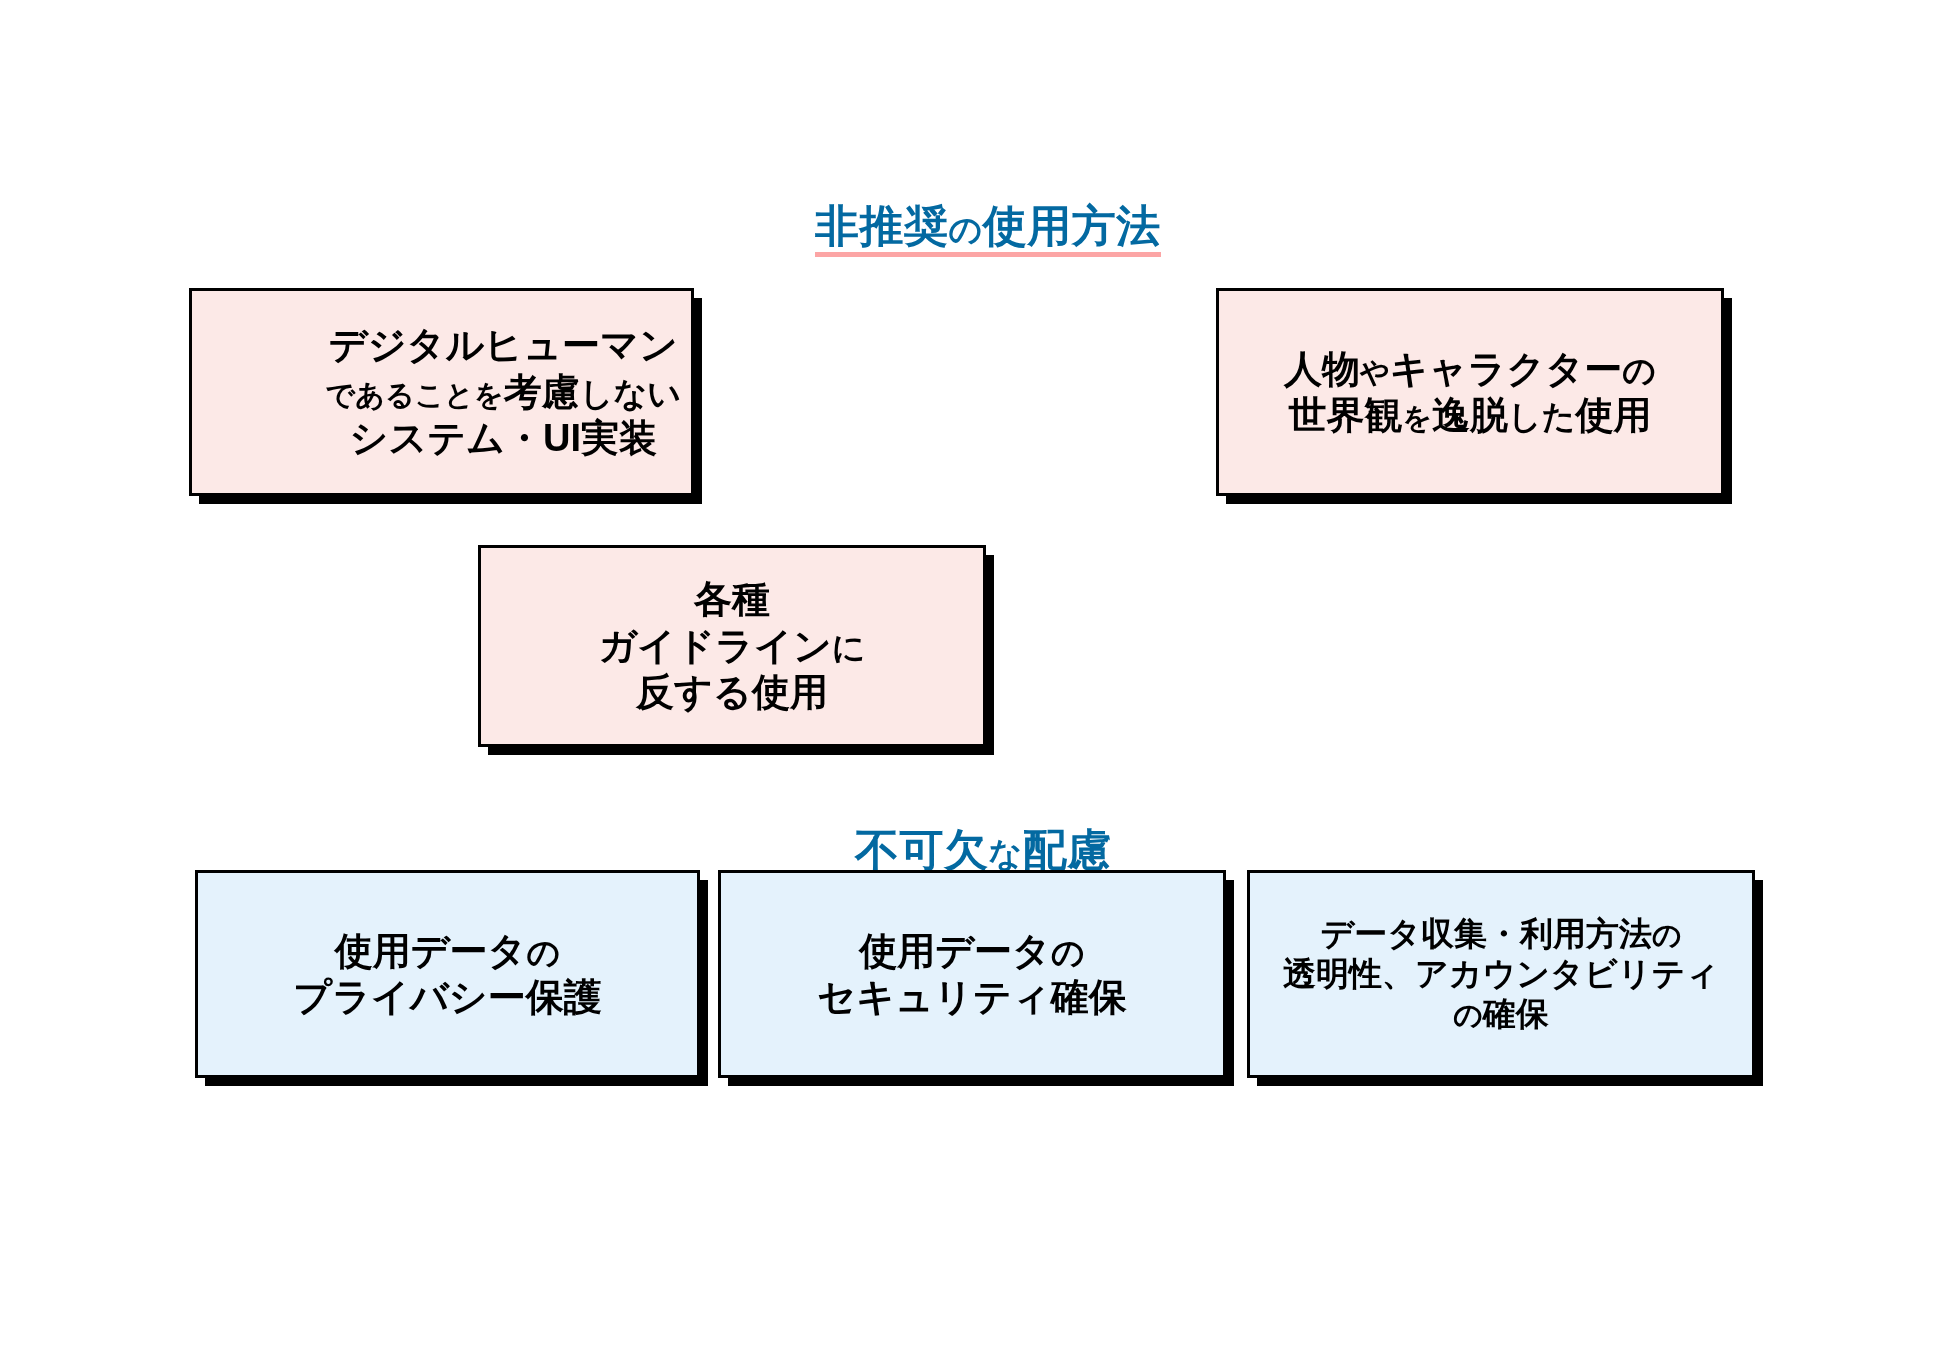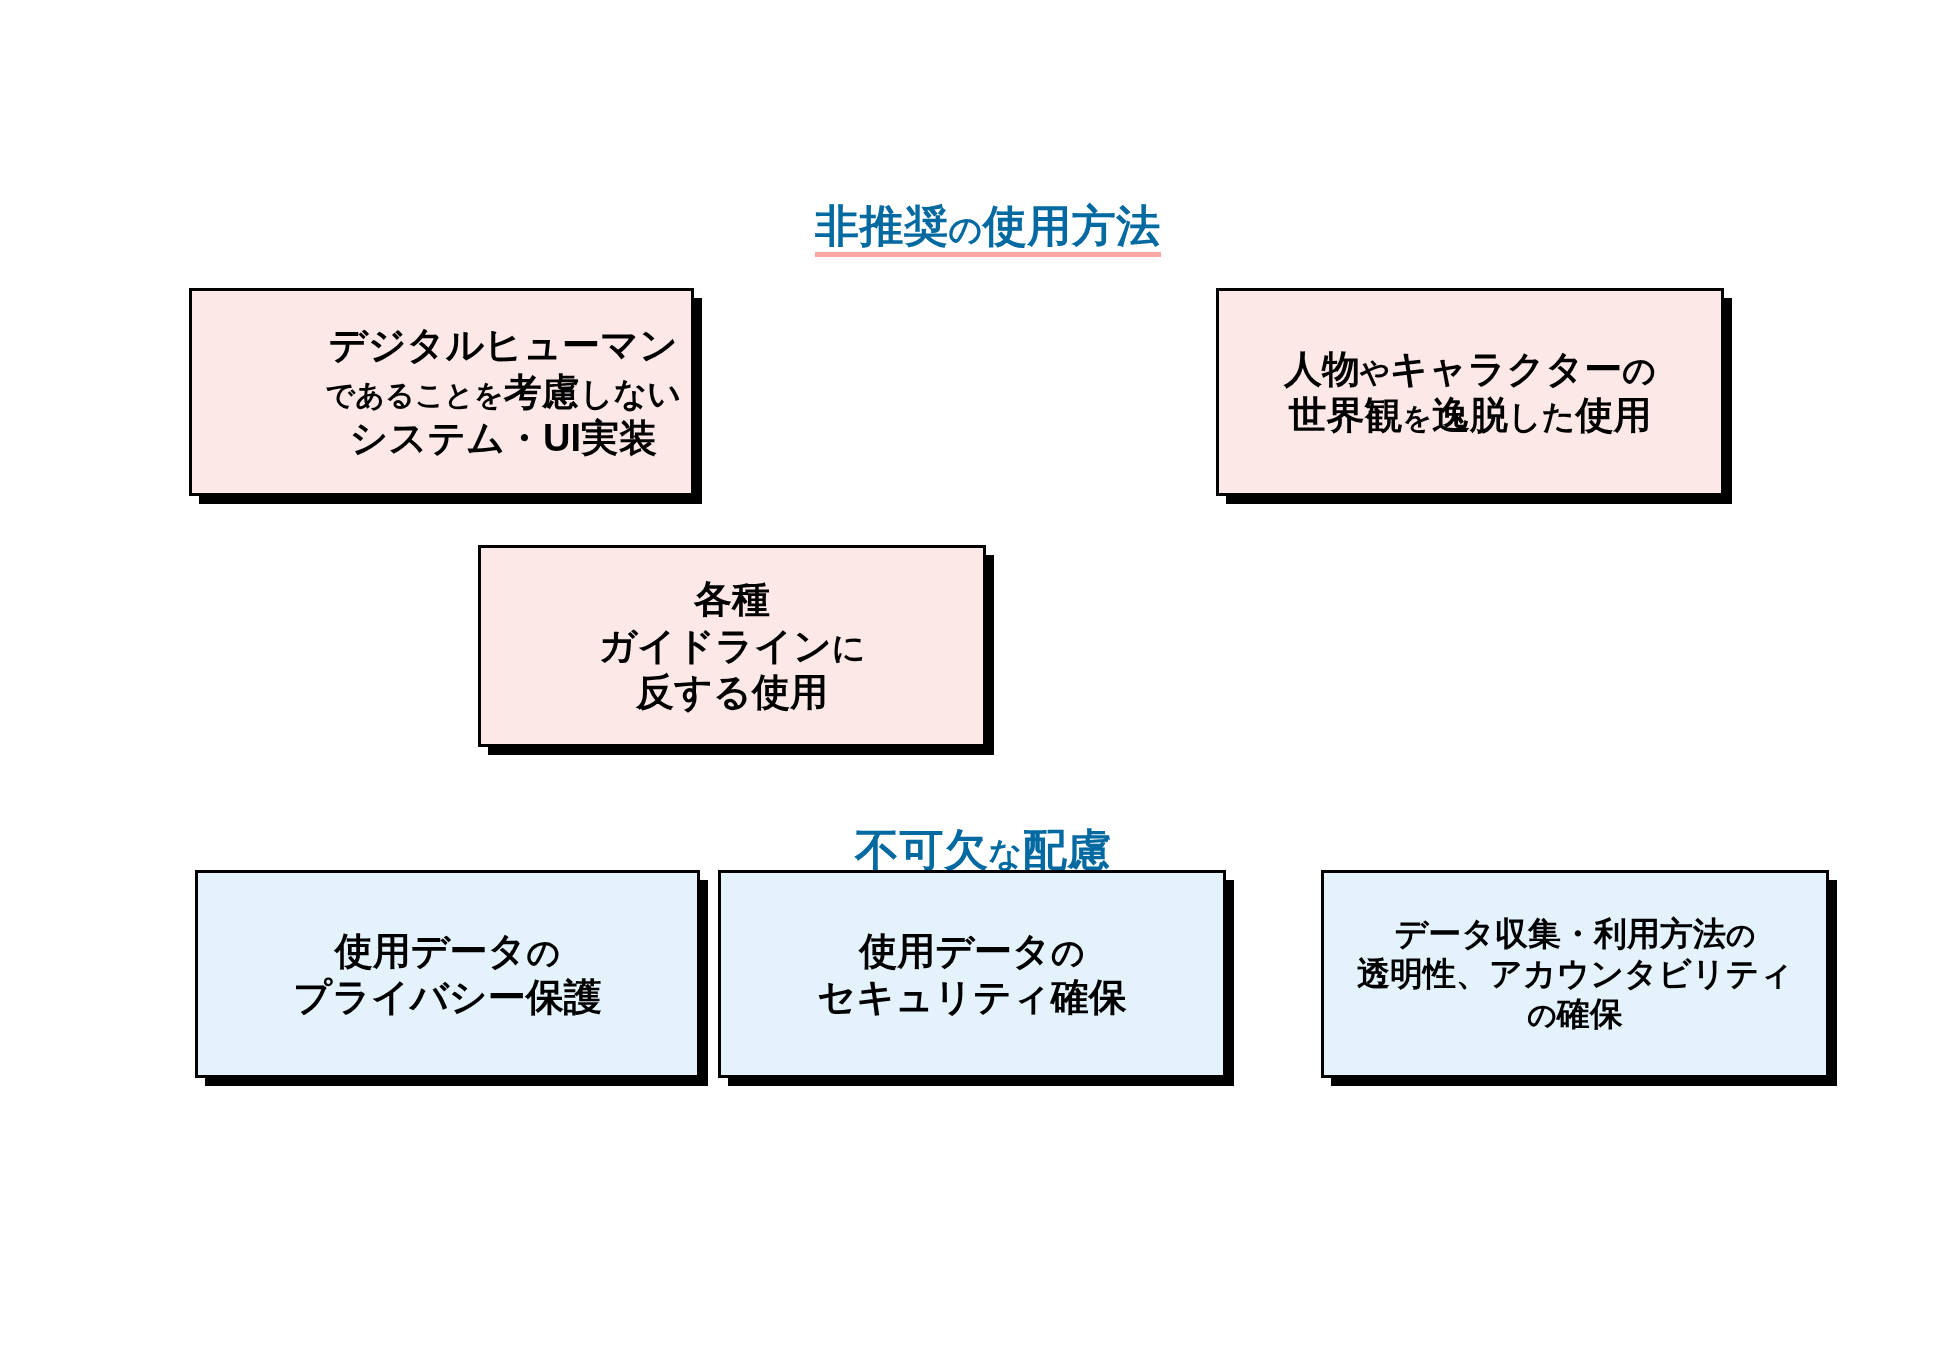--- a/index.html
+++ b/index.html
@@ -79,21 +79,21 @@
   #box-publicity-right { left: 718px;  top: 288px; width: 508px; height: 208px; }
   #box-worldview       { left: 1216px; top: 288px; width: 508px; height: 208px; }
 
   
   #box-guidelines      { left: 478px;  top: 508px; width: 508px; height: 202px; margin-top: 37px; }
   #box-deepfake        { left: 1017px; top: 508px; width: 503px; height: 202px; }
 
   
   #box-privacy         { left: 195px;  top: 870px; width: 505px; height: 208px; }
   #box-security        { left: 718px;  top: 870px; width: 508px; height: 208px; }
-  #box-transparency    { left: 1321px; top: 870px; width: 508px; height: 208px; justify-content: center; }
+  #box-transparency    { left: 1247px; top: 870px; width: 508px; height: 208px; justify-content: center; }
 </style>
 </head>
 <body>
 
 <div class="canvas">
 
   <div class="section-heading" id="heading-warnings">
     <span class="big">非推奨</span><span class="small">の</span><span class="big">使用方法</span>
   </div>
 

